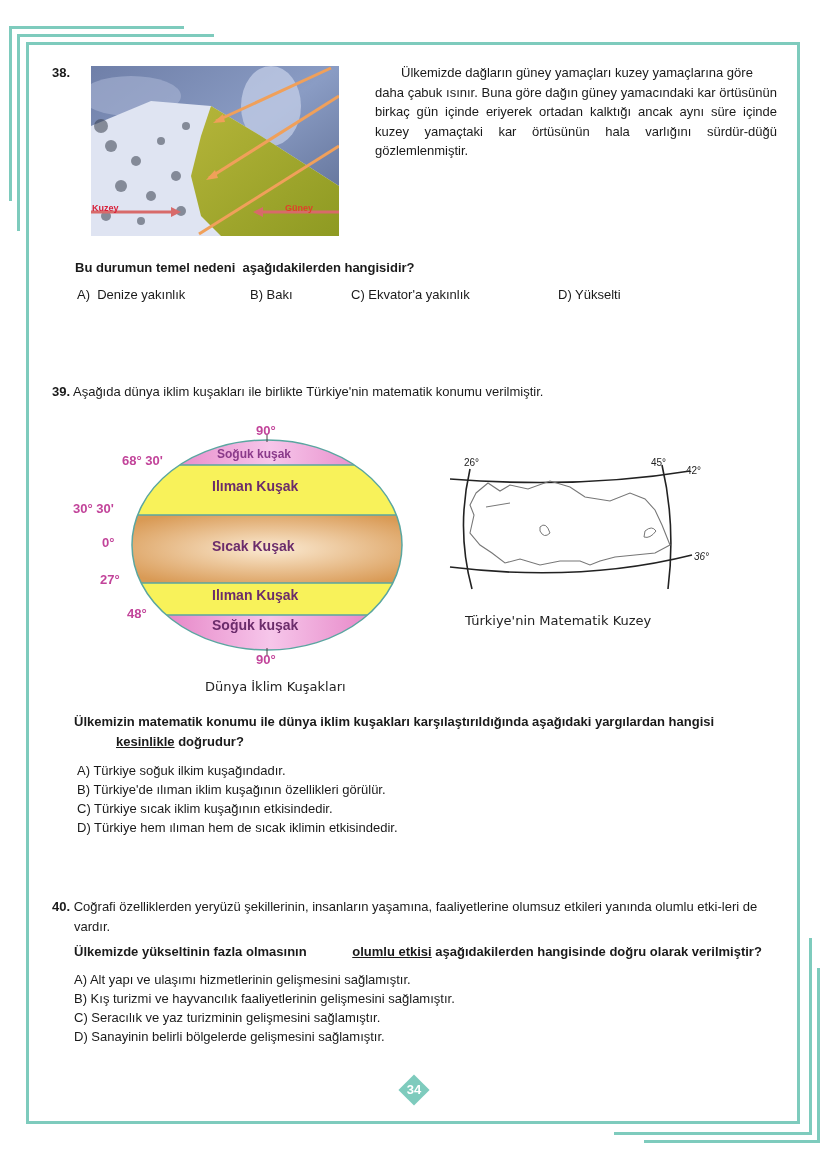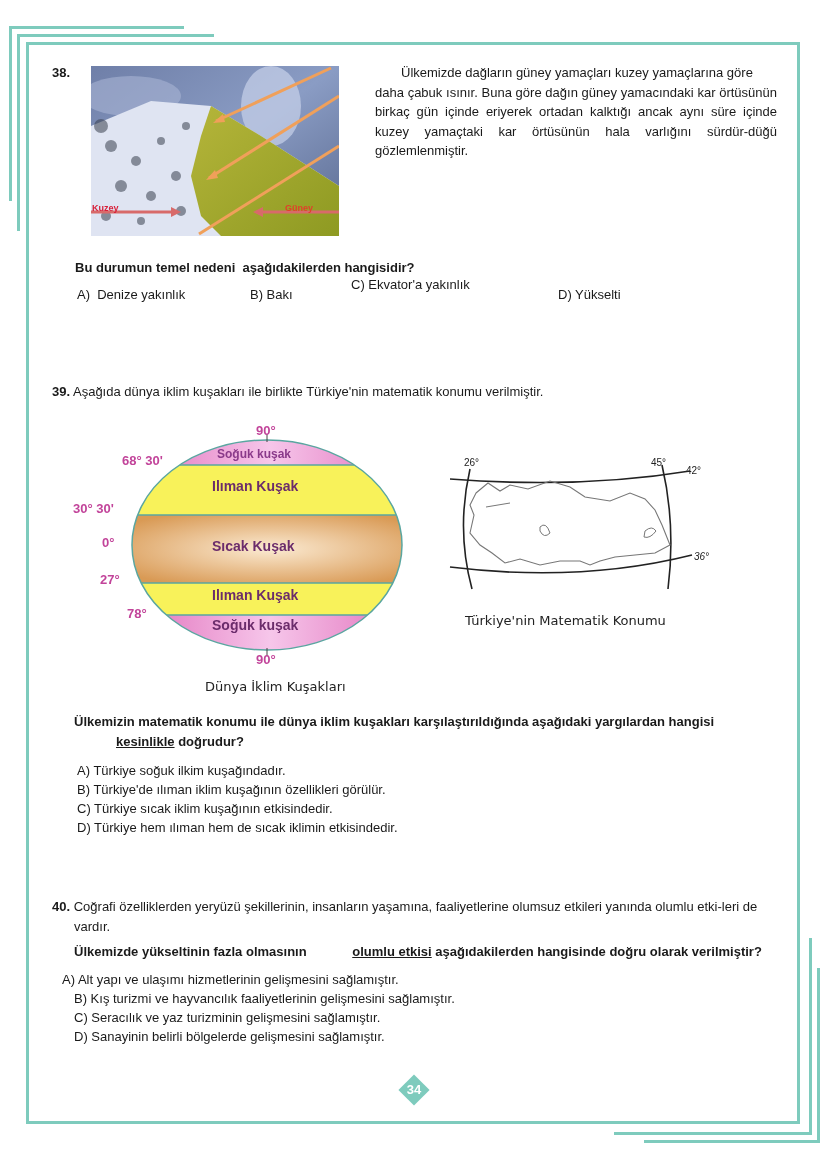--- a/index.html
+++ b/index.html
@@ -84,21 +84,21 @@
 
 <div class="txt justify" style="left:375px;top:63px;width:402px;">
   <span style="display:block;text-indent:26px;">Ülkemizde dağların güney yamaçları kuzey yamaçlarına göre</span>
   <span>daha çabuk ısınır. Buna göre dağın güney yamacındaki kar örtüsünün birkaç gün içinde eriyerek ortadan kalktığı ancak aynı süre içinde kuzey yamaçtaki kar örtüsünün hala varlığını sürdür-düğü gözlemlenmiştir.</span>
 </div>
 
 <div class="txt bold" style="left:75px;top:258px;white-space:pre;">Bu durumun temel nedeni  aşağıdakilerden hangisidir?</div>
 
 <div class="opt" style="left:77px;top:287px;white-space:pre;">A)  Denize yakınlık</div>
 <div class="opt" style="left:250px;top:287px;">B) Bakı</div>
-<div class="opt" style="left:351px;top:277px;text-align:center;">C) Ekvator'a yakınlık</div>
+<div class="opt" style="left:351px;top:287px;text-align:center;">C) Ekvator'a yakınlık</div>
 <div class="opt" style="left:558px;top:287px;">D) Yükselti</div>
 
 <div class="txt" style="left:52px;top:382px;">
   <span class="bold">39.</span>
   <span>Aşağıda dünya iklim kuşakları ile birlikte Türkiye'nin matematik konumu verilmiştir.</span>
 </div>
 
 <div style="position:absolute;left:60px;top:420px;width:360px;height:280px;">
   <svg width="360" height="250" viewBox="0 0 360 250" style="position:absolute;left:0;top:0;">
     <defs>
@@ -136,40 +136,40 @@
   <span style="position:absolute;left:157px;top:27px;font-size:12px;font-weight:bold;color:#8a3a8a;">Soğuk kuşak</span>
   <span style="position:absolute;left:152px;top:58px;font-size:14px;font-weight:bold;color:#6b2c6b;">Ilıman Kuşak</span>
   <span style="position:absolute;left:152px;top:118px;font-size:14px;font-weight:bold;color:#6b2c6b;">Sıcak Kuşak</span>
   <span style="position:absolute;left:152px;top:167px;font-size:14px;font-weight:bold;color:#6b2c6b;">Ilıman Kuşak</span>
   <span style="position:absolute;left:152px;top:197px;font-size:14px;font-weight:bold;color:#6b2c6b;">Soğuk kuşak</span>
   <span style="position:absolute;left:196px;top:232px;font-size:13px;font-weight:bold;color:#c2449a;">90°</span>
   <span style="position:absolute;left:62px;top:33px;font-size:13px;font-weight:bold;color:#c2449a;">68° 30'</span>
   <span style="position:absolute;left:13px;top:81px;font-size:13px;font-weight:bold;color:#c2449a;">30° 30'</span>
   <span style="position:absolute;left:42px;top:115px;font-size:13px;font-weight:bold;color:#c2449a;">0°</span>
   <span style="position:absolute;left:40px;top:152px;font-size:13px;font-weight:bold;color:#c2449a;">27°</span>
-  <span style="position:absolute;left:67px;top:186px;font-size:13px;font-weight:bold;color:#c2449a;">78°</span>
+  <span style="position:absolute;left:67px;top:186px;font-size:13px;font-weight:bold;color:#c2449a;">48°</span>
   <span class="cap" style="left:145px;top:259px;">Dünya İklim Kuşakları</span>
 </div>
 
 <div style="position:absolute;left:440px;top:445px;width:280px;height:190px;">
   <svg width="280" height="150" viewBox="0 0 280 150" style="position:absolute;left:0;top:0;">
     <path d="M10,34 Q140,44 250,26" stroke="#222" stroke-width="1.6" fill="none"></path>
     <path d="M10,122 Q140,138 252,110" stroke="#222" stroke-width="1.6" fill="none"></path>
     <path d="M30,24 Q16,85 32,144" stroke="#222" stroke-width="1.6" fill="none"></path>
     <path d="M222,20 Q236,80 228,144" stroke="#222" stroke-width="1.6" fill="none"></path>
     <path d="M36,48 L48,38 L60,46 L70,40 L88,44 L110,36 L130,42 L145,52 L170,56 L190,48 L205,54 L215,65 L222,80 L230,100 L215,108 L195,110 L175,112 L160,116 L150,120 L140,116 L120,116 L100,120 L80,114 L65,118 L52,108 L40,100 L30,88 L34,70 L30,60 Z" stroke="#777" stroke-width="1.1" fill="none"></path>
     <path d="M46,62 L70,58" stroke="#777" stroke-width="1" fill="none"></path>
     <path d="M100,82 Q106,76 110,88 Q104,94 100,86 Z" stroke="#777" stroke-width="1" fill="none"></path>
     <path d="M205,86 Q212,80 216,86 Q210,94 204,92 Z" stroke="#777" stroke-width="1" fill="none"></path>
   </svg>
   <span style="position:absolute;left:24px;top:12px;font-size:10px;color:#222;">26°</span>
   <span style="position:absolute;left:211px;top:12px;font-size:10px;color:#222;">45°</span>
   <span style="position:absolute;left:246px;top:20px;font-size:10px;color:#222;">42°</span>
   <span style="position:absolute;left:254px;top:106px;font-size:10px;color:#222;font-style:italic;">36°</span>
-  <span class="cap" style="left:25px;top:168px;">Türkiye'nin Matematik Konumu</span>
+  <span class="cap" style="left:25px;top:168px;">Türkiye'nin Matematik Kuzey</span>
 </div>
 
 <div class="txt bold" style="left:74px;top:712px;width:705px;">
   <span>Ülkemizin matematik konumu ile dünya iklim kuşakları karşılaştırıldığında aşağıdaki yargılardan hangisi</span><br>
   <span class="u">kesinlikle</span><span> doğrudur?</span>
 </div>
 
 <div class="opt" style="left:77px;top:763px;">A) Türkiye soğuk ilkim kuşağındadır.</div>
 <div class="opt" style="left:77px;top:782px;">B) Türkiye'de ılıman iklim kuşağının özellikleri görülür.</div>
 <div class="opt" style="left:77px;top:801px;">C) Türkiye sıcak iklim kuşağının etkisindedir.</div>
@@ -177,21 +177,21 @@
 
 <div class="txt" style="left:52px;top:897px;width:720px;padding-left:22px;text-indent:-22px;">
   <span class="bold">40.</span>
   <span>Coğrafi özelliklerden yeryüzü şekillerinin, insanların yaşamına, faaliyetlerine olumsuz etkileri yanında olumlu etki-leri de vardır.</span>
 </div>
 
 <div class="txt bold" style="left:74px;top:942px;width:715px;">
   <span>Ülkemizde yükseltinin fazla olmasının </span><span class="u">olumlu etkisi</span><span> aşağıdakilerden hangisinde doğru olarak verilmiştir?</span>
 </div>
 
-<div class="opt" style="left:62px;top:972px;">A) Alt yapı ve ulaşımı hizmetlerinin gelişmesini sağlamıştır.</div>
+<div class="opt" style="left:74px;top:972px;">A) Alt yapı ve ulaşımı hizmetlerinin gelişmesini sağlamıştır.</div>
 <div class="opt" style="left:74px;top:991px;">B) Kış turizmi ve hayvancılık faaliyetlerinin gelişmesini sağlamıştır.</div>
 <div class="opt" style="left:74px;top:1010px;text-align:center;">C) Seracılık ve yaz turizminin gelişmesini sağlamıştır.</div>
 <div class="opt" style="left:74px;top:1029px;">D) Sanayinin belirli bölgelerde gelişmesini sağlamıştır.</div>
 
 <div class="badge">
   <div style="position:absolute;left:4px;top:4px;width:22px;height:22px;background:#7ecbbd;transform:rotate(45deg);"></div>
   <span style="position:absolute;left:0;top:7px;width:30px;text-align:center;color:#fff;font-weight:bold;font-size:13px;">34</span>
 </div>
 
 </body></html>

